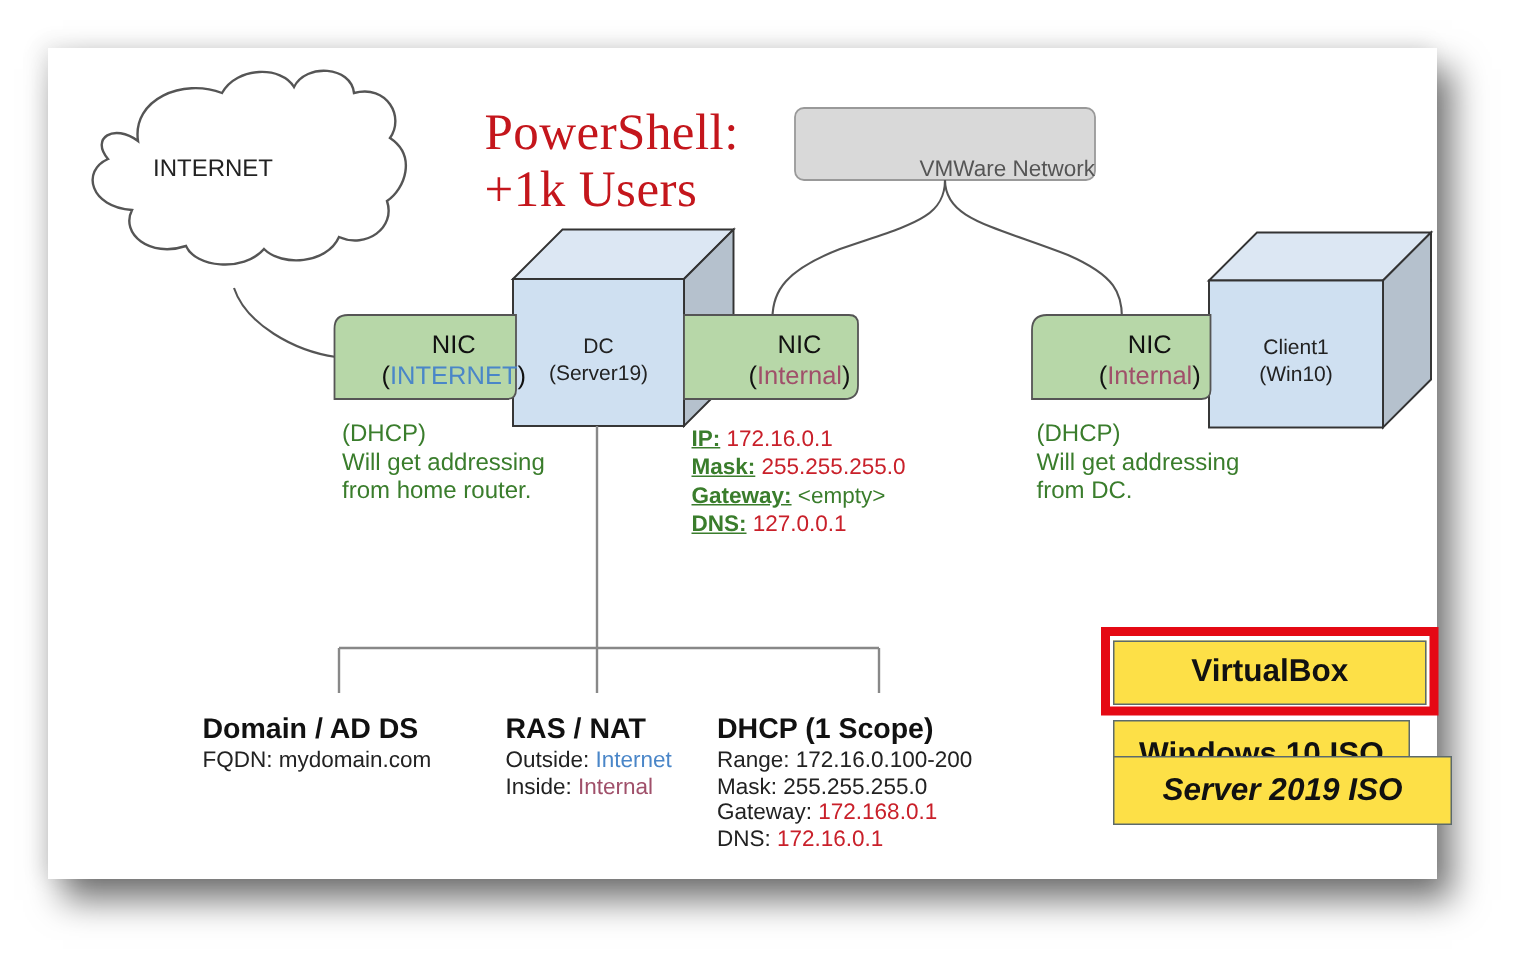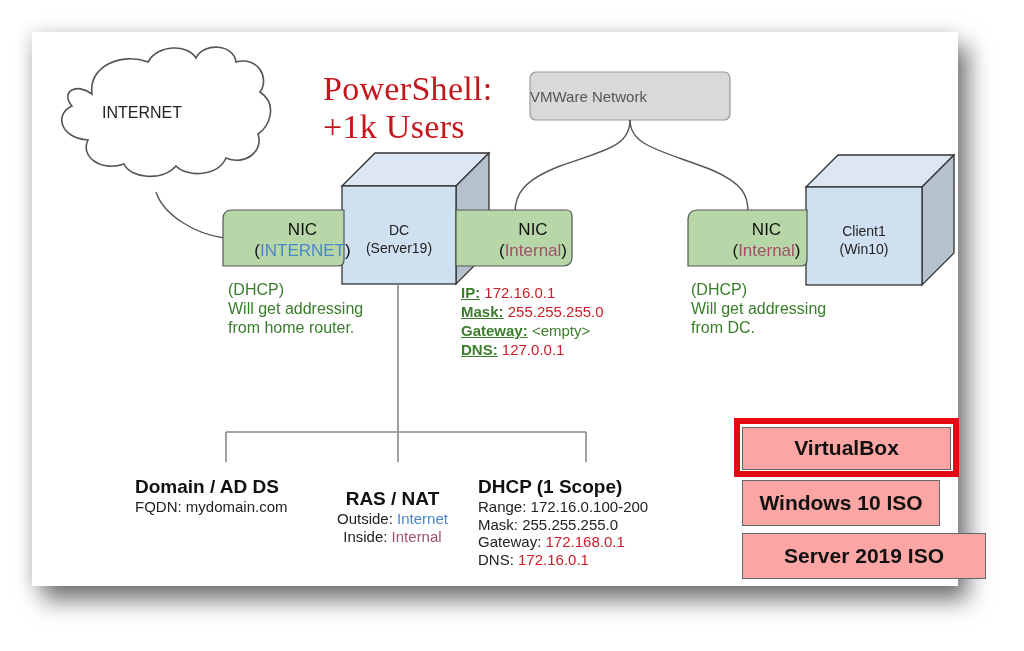--- a/index.html
+++ b/index.html
@@ -4,32 +4,32 @@
 <style>
   html, body { margin:0; padding:0; }
   body { width:1024px; height:651px; background:#ffffff; position:relative; overflow:hidden;
          font-family:"Liberation Sans", sans-serif; }
   .slide { position:absolute; left:32px; top:32px; width:926px; height:554px; background:#ffffff;
            box-shadow: 10px 14px 22px rgba(0,0,0,0.55), -4px -2px 14px rgba(0,0,0,0.10); }
   svg.diagram { position:absolute; left:0; top:0; width:1024px; height:651px; }
   .txt { position:absolute; white-space:nowrap; }
   .title { color:#c4161c; font-size:34px; line-height:38px; font-family:Liberation Serif, serif; letter-spacing:0.3px; }
   .cloud-label { font-size:16px; color:#222; }
-  .vm-label { font-size:15px; color:#555; text-align:left; }
+  .vm-label { font-size:15px; color:#555; text-align:right;margin-top:16px; }
   .nic { font-size:17px; color:#111; text-align:center; line-height:21px;padding-left:19px; }
   .blue { color:#4a86c8; }
   .mauve { color:#a0506a; }
   .cube-label { font-size:14px; color:#222; text-align:center; line-height:18px; }
   .green { color:#3a7d2c; font-size:16px; line-height:19px; }
   .red { color:#c9202a; }
   .bold { font-weight:bold;text-decoration:underline; }
   .net { font-size:15px; line-height:19px; }
   .role-title { font-size:19px; font-weight:bold; color:#111; line-height:22px; }
   .role-line { font-size:15px; color:#222; line-height:17.5px; }
-  .btn { position:absolute; background:#fca5a5; border:1.5px solid #5c6a6c; text-align:center;
+  .btn { position:absolute; background:#fde047; border:1.5px solid #5c6a6c; text-align:center;
          font-weight:bold; font-size:21px; color:#111; box-sizing:border-box; }
   .hl { position:absolute; border:6px solid #e50914; box-sizing:border-box; }
 </style>
 </head>
 <body>
 
 <div class="slide"></div>
 
 <svg class="diagram" viewBox="0 0 1024 651">
 
@@ -118,29 +118,29 @@
 <div class="txt green" style="left:691px; top:280px;">
   <div>(DHCP)</div>
   <div>Will get addressing</div>
   <div>from DC.</div>
 </div>
 
 <div class="txt" style="left:135px; top:476px;">
   <div class="role-title">Domain / AD DS</div>
   <div class="role-line"><span>FQDN: </span><span>mydomain.com</span></div>
 </div>
-<div class="txt" style="left:337px; top:488px;text-align:center;">
+<div class="txt" style="left:337px; top:476px;">
   <div class="role-title">RAS / NAT</div>
   <div class="role-line"><span>Outside: </span><span class="blue">Internet</span></div>
   <div class="role-line"><span>Inside: </span><span class="mauve">Internal</span></div>
 </div>
 <div class="txt" style="left:478px; top:476px;">
   <div class="role-title">DHCP (1 Scope)</div>
   <div class="role-line"><span>Range: </span><span>172.16.0.100-200</span></div>
   <div class="role-line"><span>Mask: </span><span>255.255.255.0</span></div>
   <div class="role-line"><span>Gateway: </span><span class="red">172.168.0.1</span></div>
   <div class="role-line"><span>DNS: </span><span class="red">172.16.0.1</span></div>
 </div>
 
 <div class="hl" style="left:734px; top:418px; width:225px; height:59px;"></div>
 <div class="btn" style="left:742px; top:427px; width:209px; height:43px; line-height:40px;">VirtualBox</div>
 <div class="btn" style="left:742px; top:480px; width:198px; height:46px; line-height:43px;">Windows 10 ISO</div>
-<div class="btn" style="left:742px; top:533px; width:244px; height:46px; line-height:43px;">Server 2019 ISO</div>
+<div class="btn" style="left:742px; top:504px; width:226px; height:46px; line-height:43px;font-style:italic;">Server 2019 ISO</div>
 
 </body></html>

